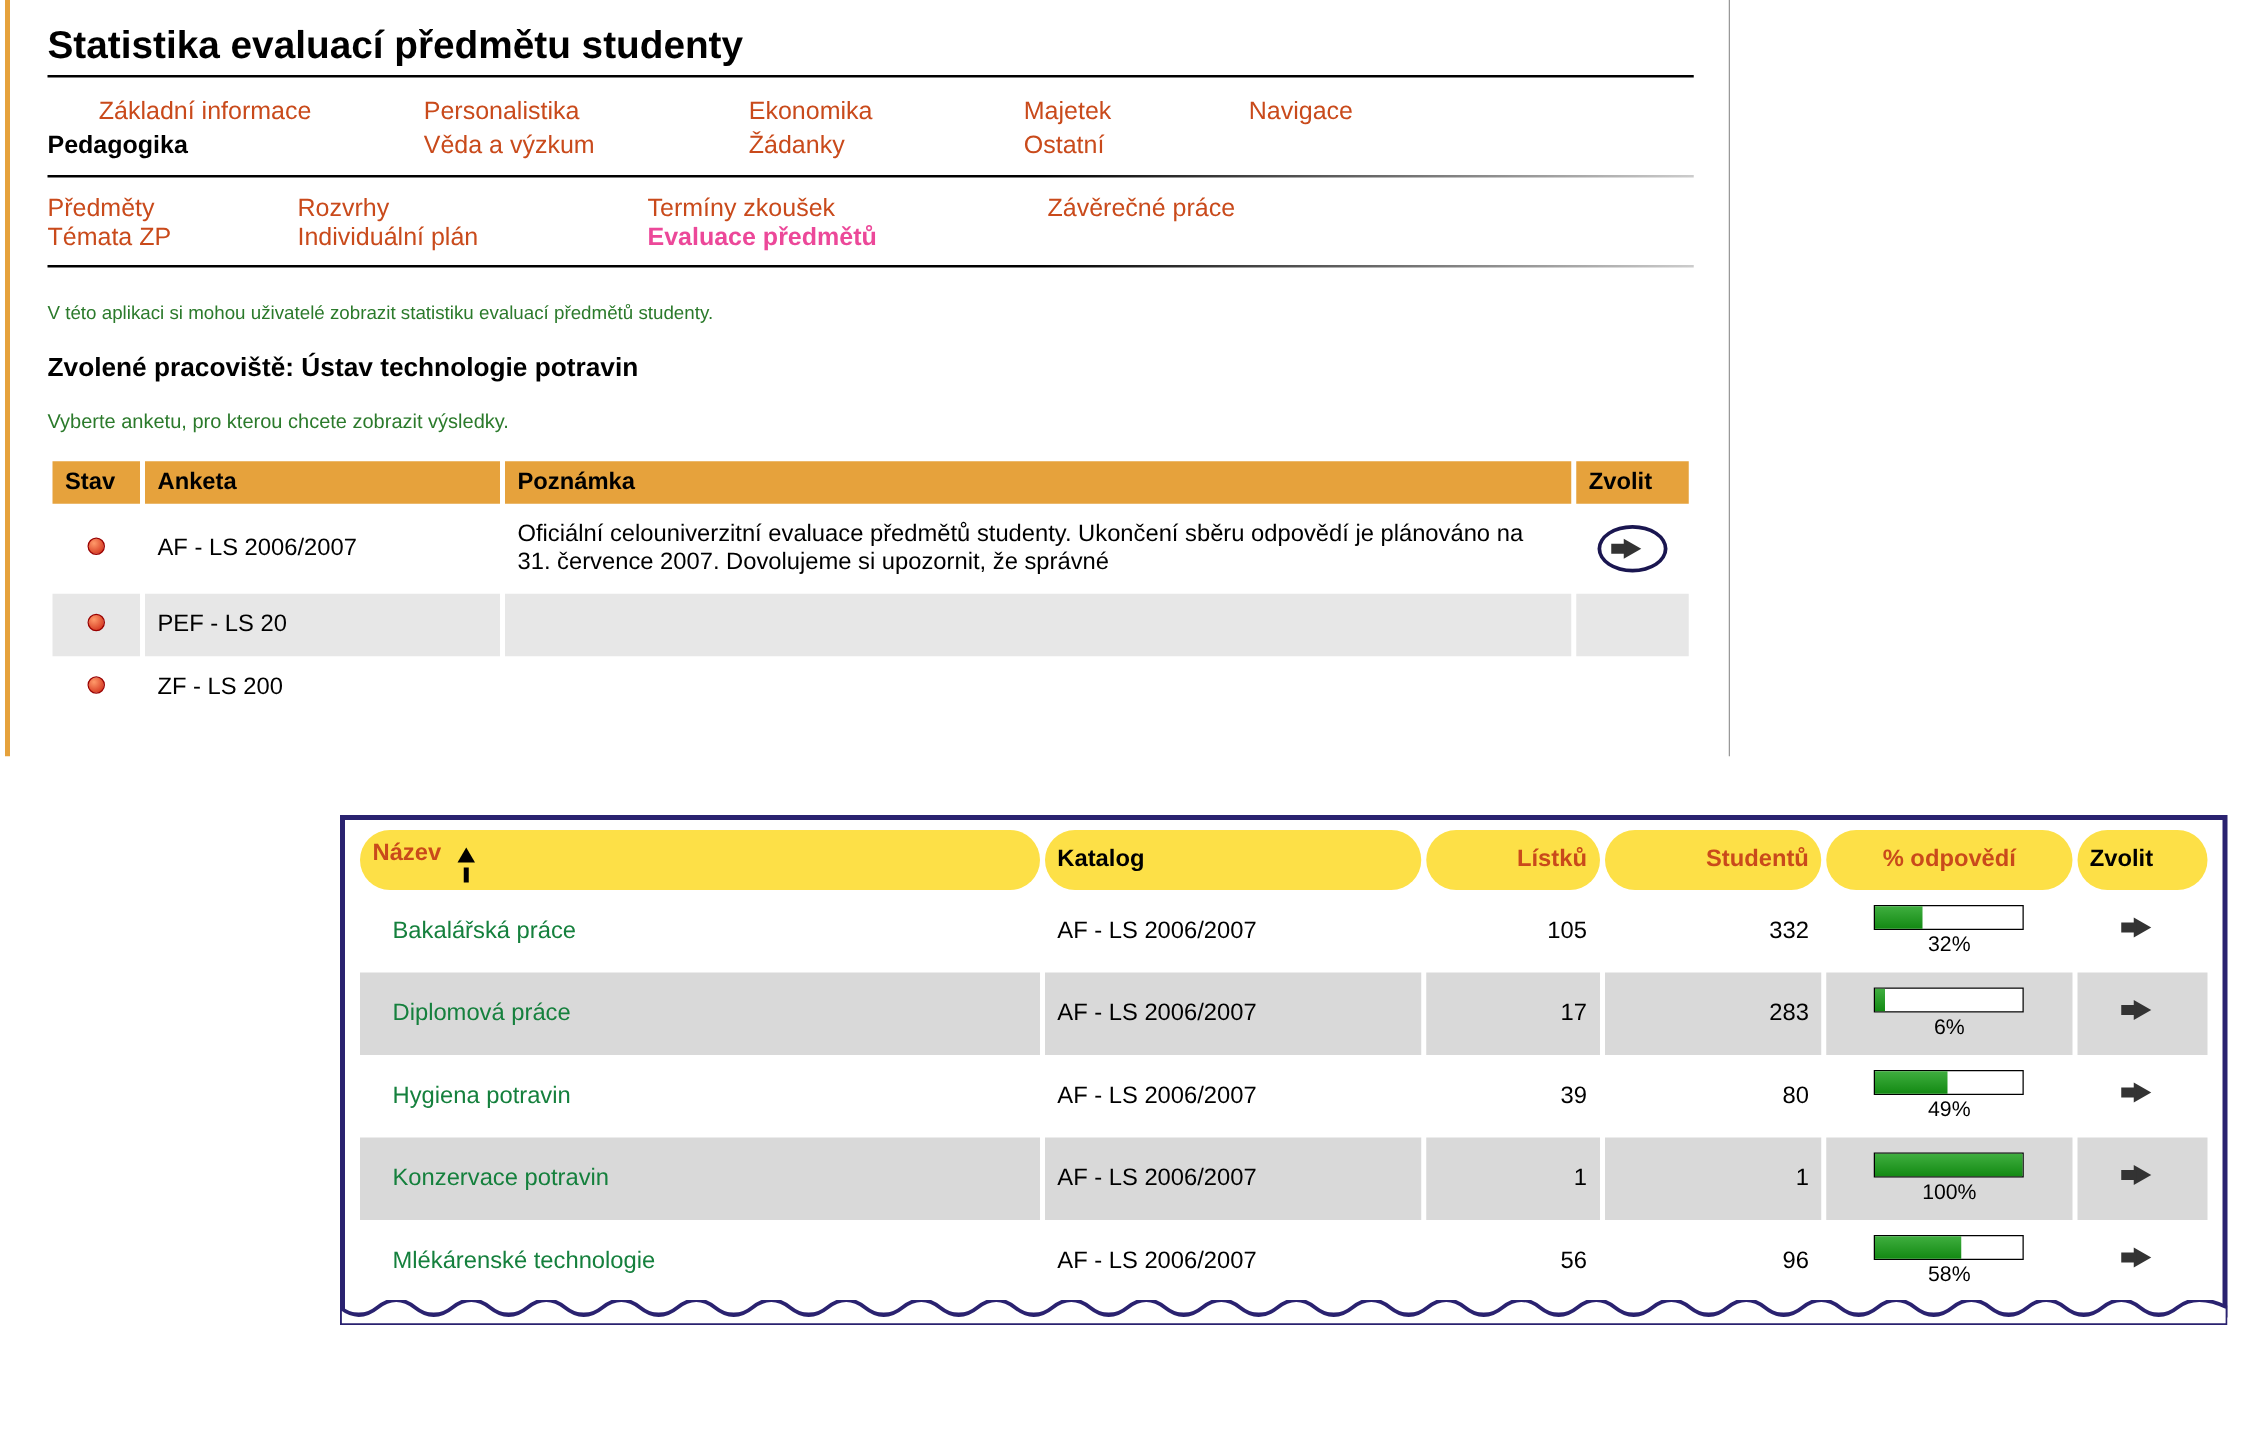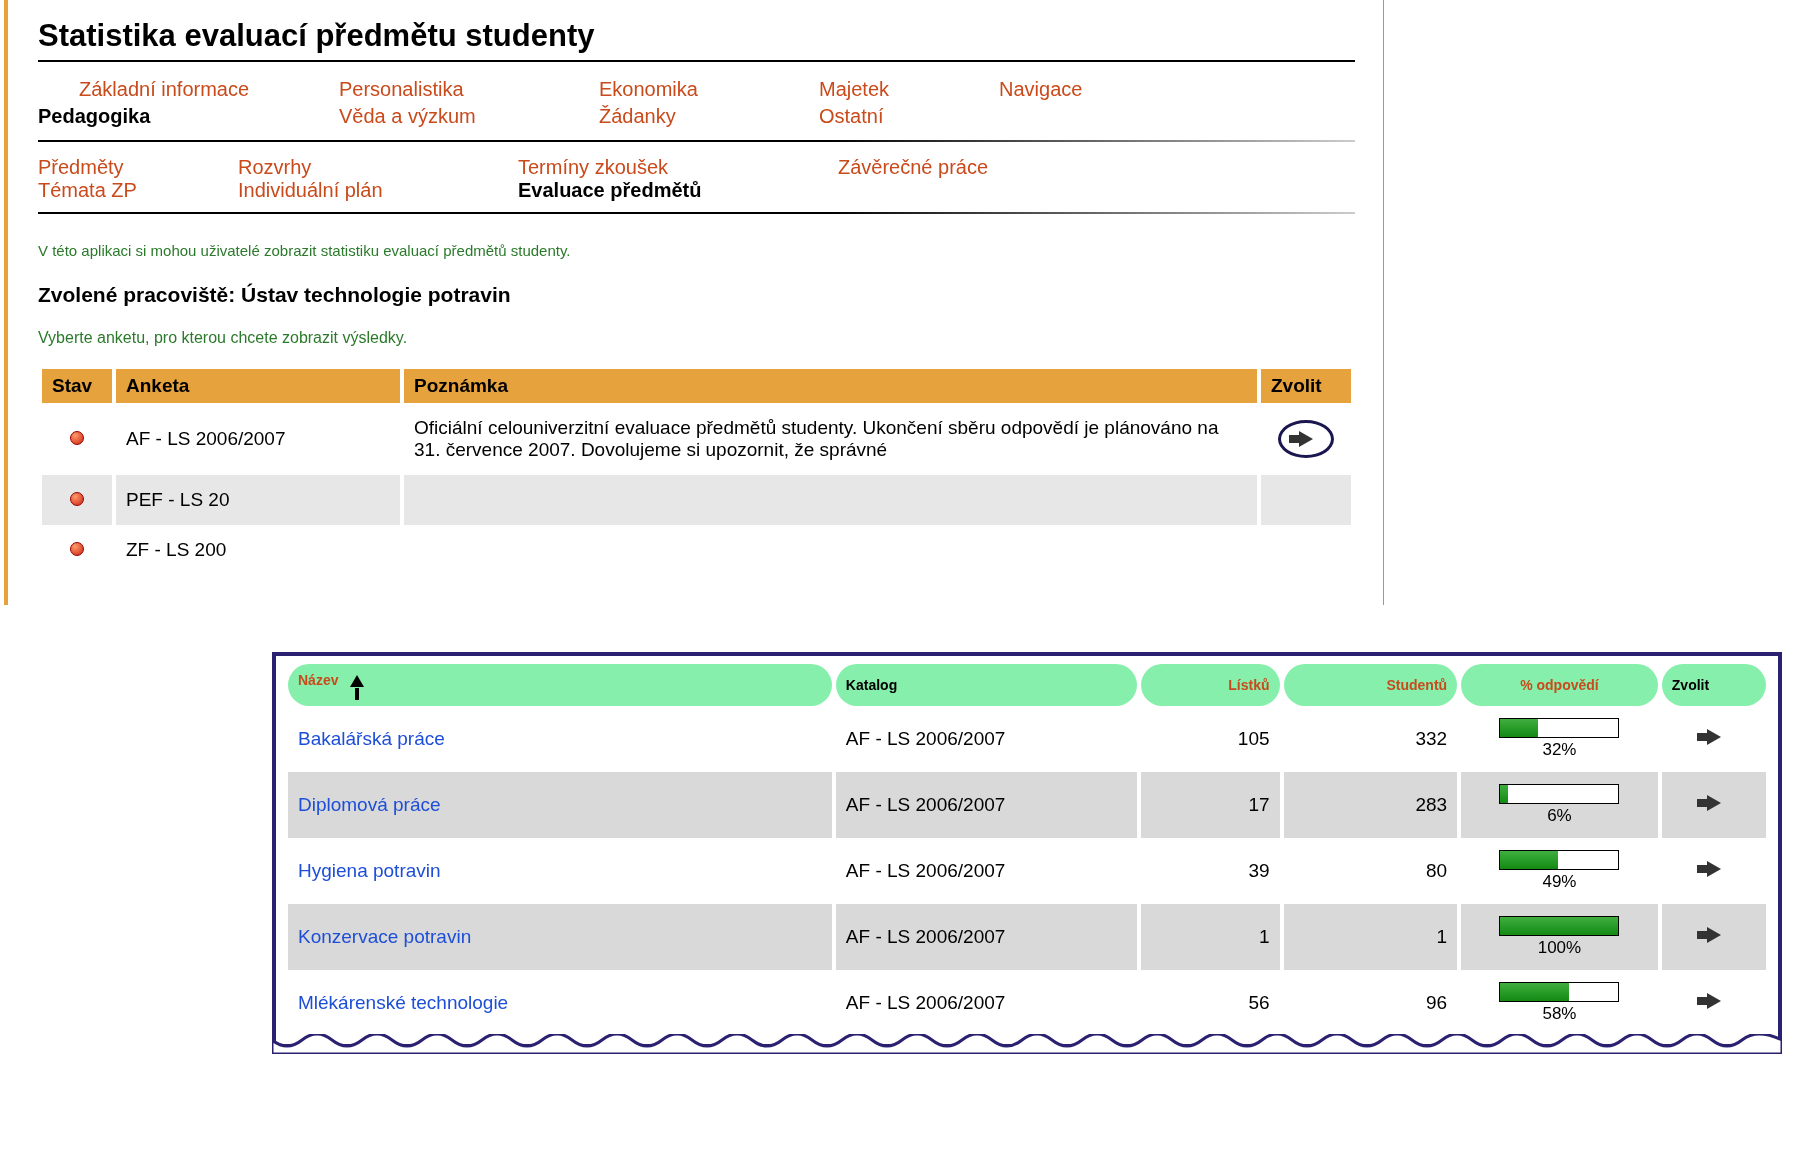--- a/index.html
+++ b/index.html
@@ -53,21 +53,21 @@
     height: 2px;
     margin: 10px 0 14px 0;
     background: linear-gradient(to right, #000 0%, #000 60%, #ccc 100%);
   }
   .subnav-row {
     display: grid;
     grid-template-columns: 200px 280px 320px 260px;
     font-size: 20px;
   }
   .subnav-row a { color: #c94a1b; text-decoration: none; }
-  .subnav-row span.active { color: #000000; font-weight: bold; }
+  .subnav-row span.active { color: #ec4899; font-weight: bold; }
   .intro {
     color: #2b7a2b;
     font-size: 15px;
     margin: 28px 0 24px 0;
   }
   .workplace {
     font-weight: bold;
     font-size: 21px;
     margin: 0 0 22px 0;
   }
@@ -130,34 +130,34 @@
     border: 4px solid #2a2270;
     background: #fff;
     padding: 8px;
   }
   table.subjects {
     width: 100%;
     border-collapse: separate;
     border-spacing: 4px 0;
   }
   table.subjects th {
-    background: #86efac;
-    font-size: 14px;
+    background: #fde047;
+    font-size: 19px;
     padding: 8px 10px;
     text-align: left;
     border-radius: 24px;
   }
   table.subjects th.link { color: #c94a1b; cursor: pointer; }
   table.subjects th.num { text-align: right; padding-left: 44px; }
   table.subjects td {
     padding: 12px 10px;
     font-size: 19px;
     vertical-align: middle;
   }
-  table.subjects td.name a { color: #1d4ed8; text-decoration: none; }
+  table.subjects td.name a { color: #15803d; text-decoration: none; margin-left: 16px; }
   table.subjects td.num { text-align: right; }
   table.subjects tr.alt td { background: #d9d9d9; }
   .prog-wrap { text-align: center; }
   .prog-bar {
     width: 120px; height: 20px; border: 1px solid #000; background: #fff;
     margin: 0 auto 2px auto; position: relative;
   }
   .prog-fill {
     height: 100%;
     background: linear-gradient(#3fae3f, #138a13);

